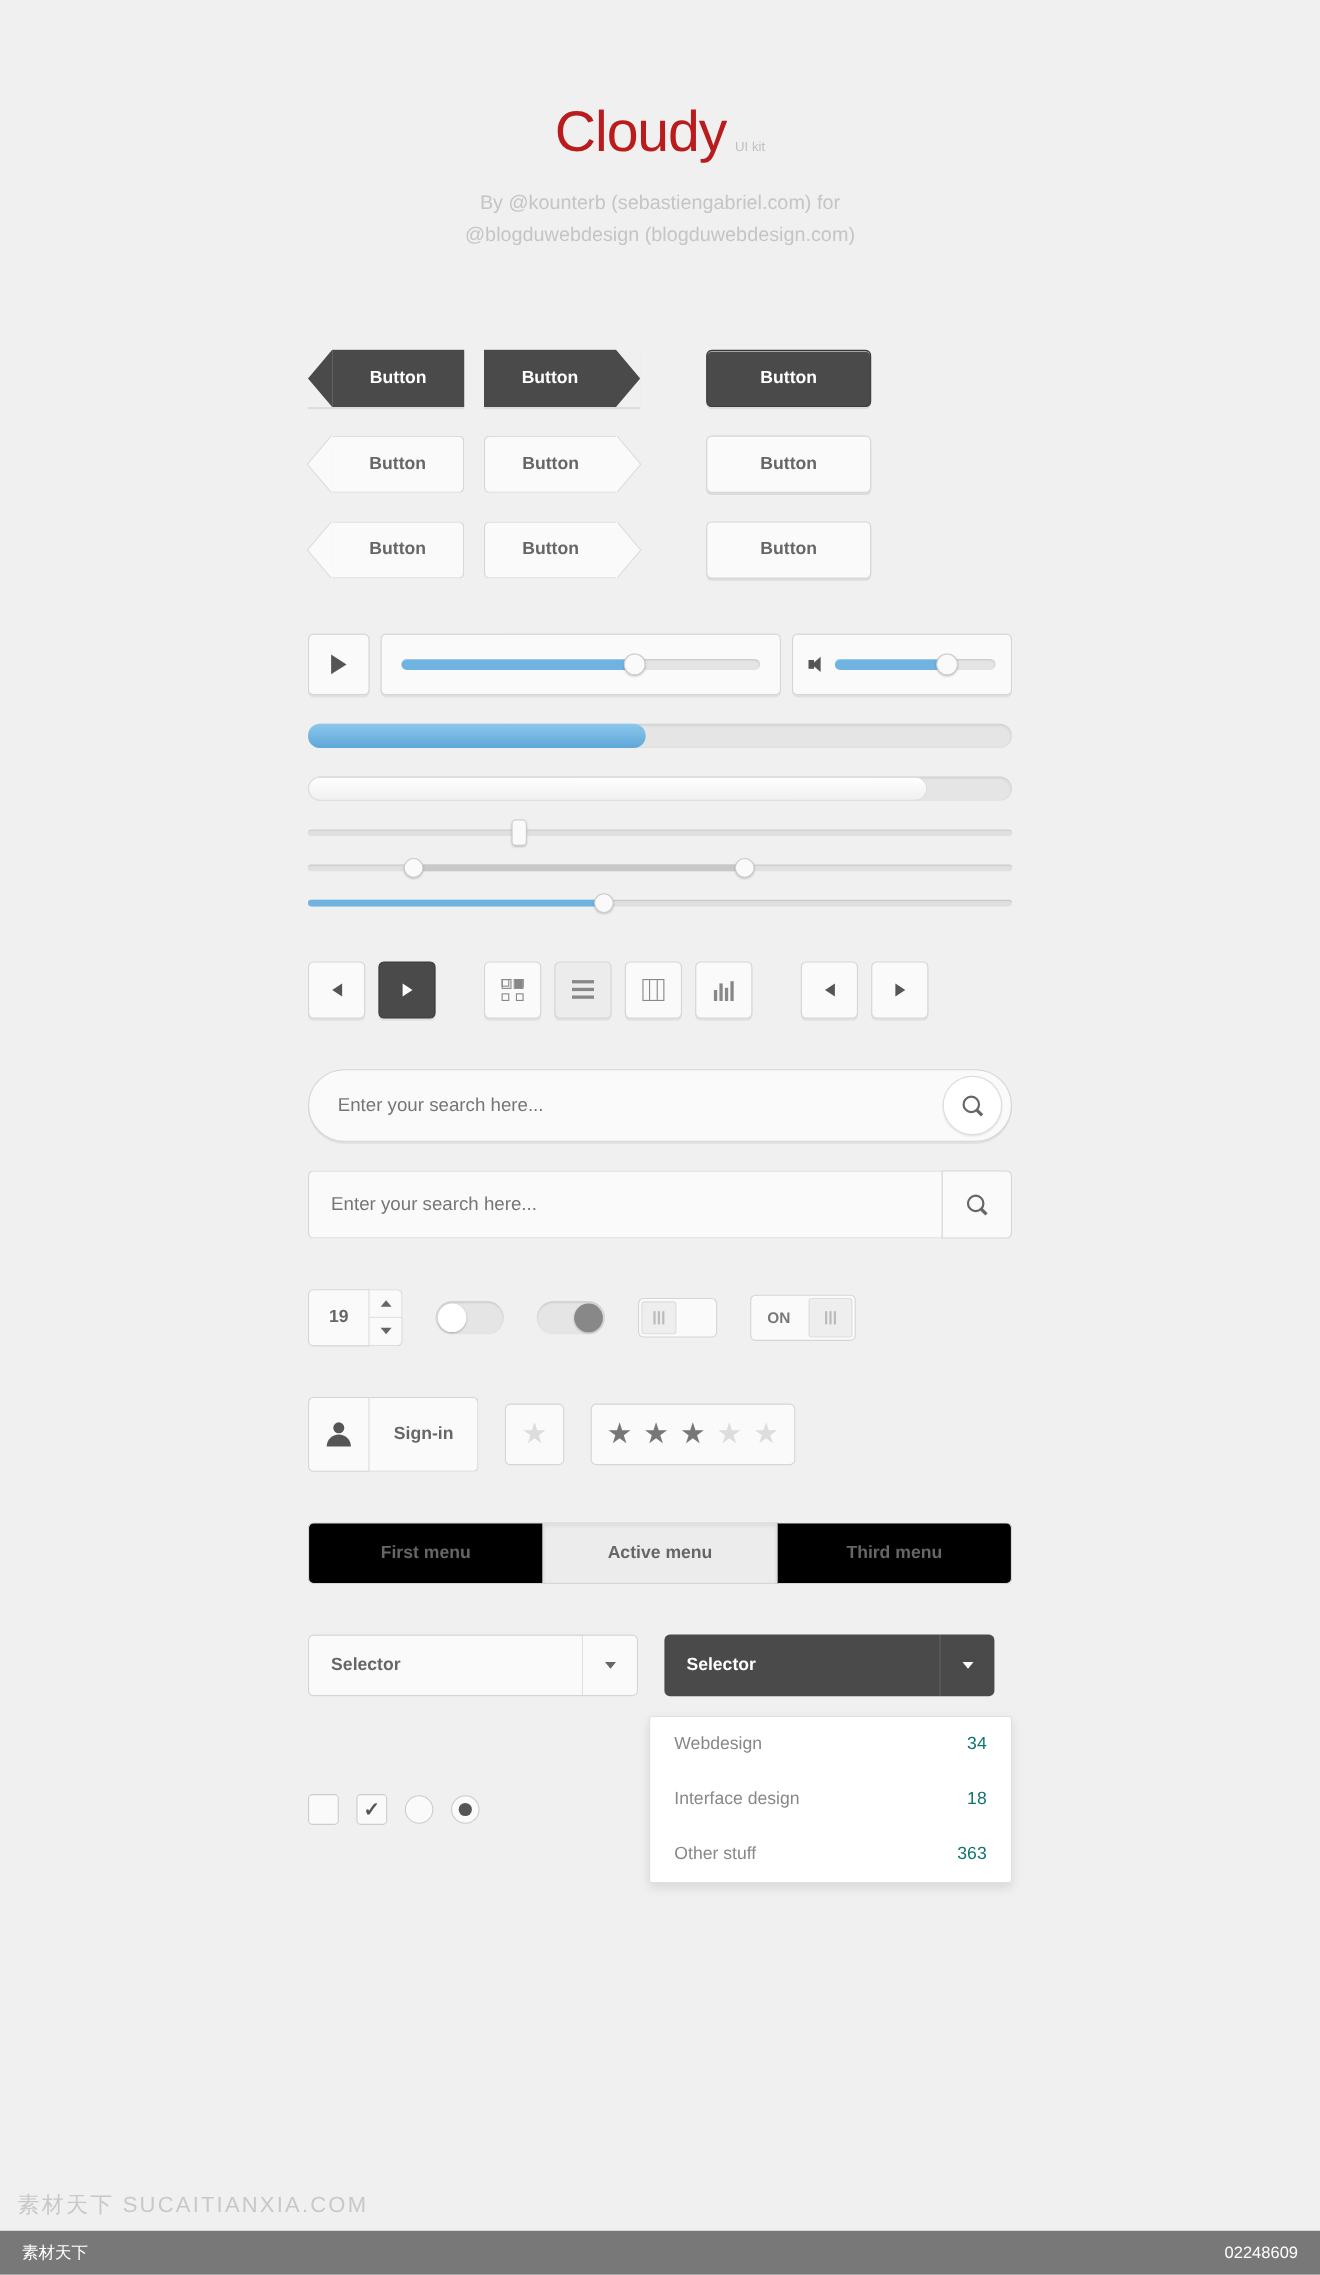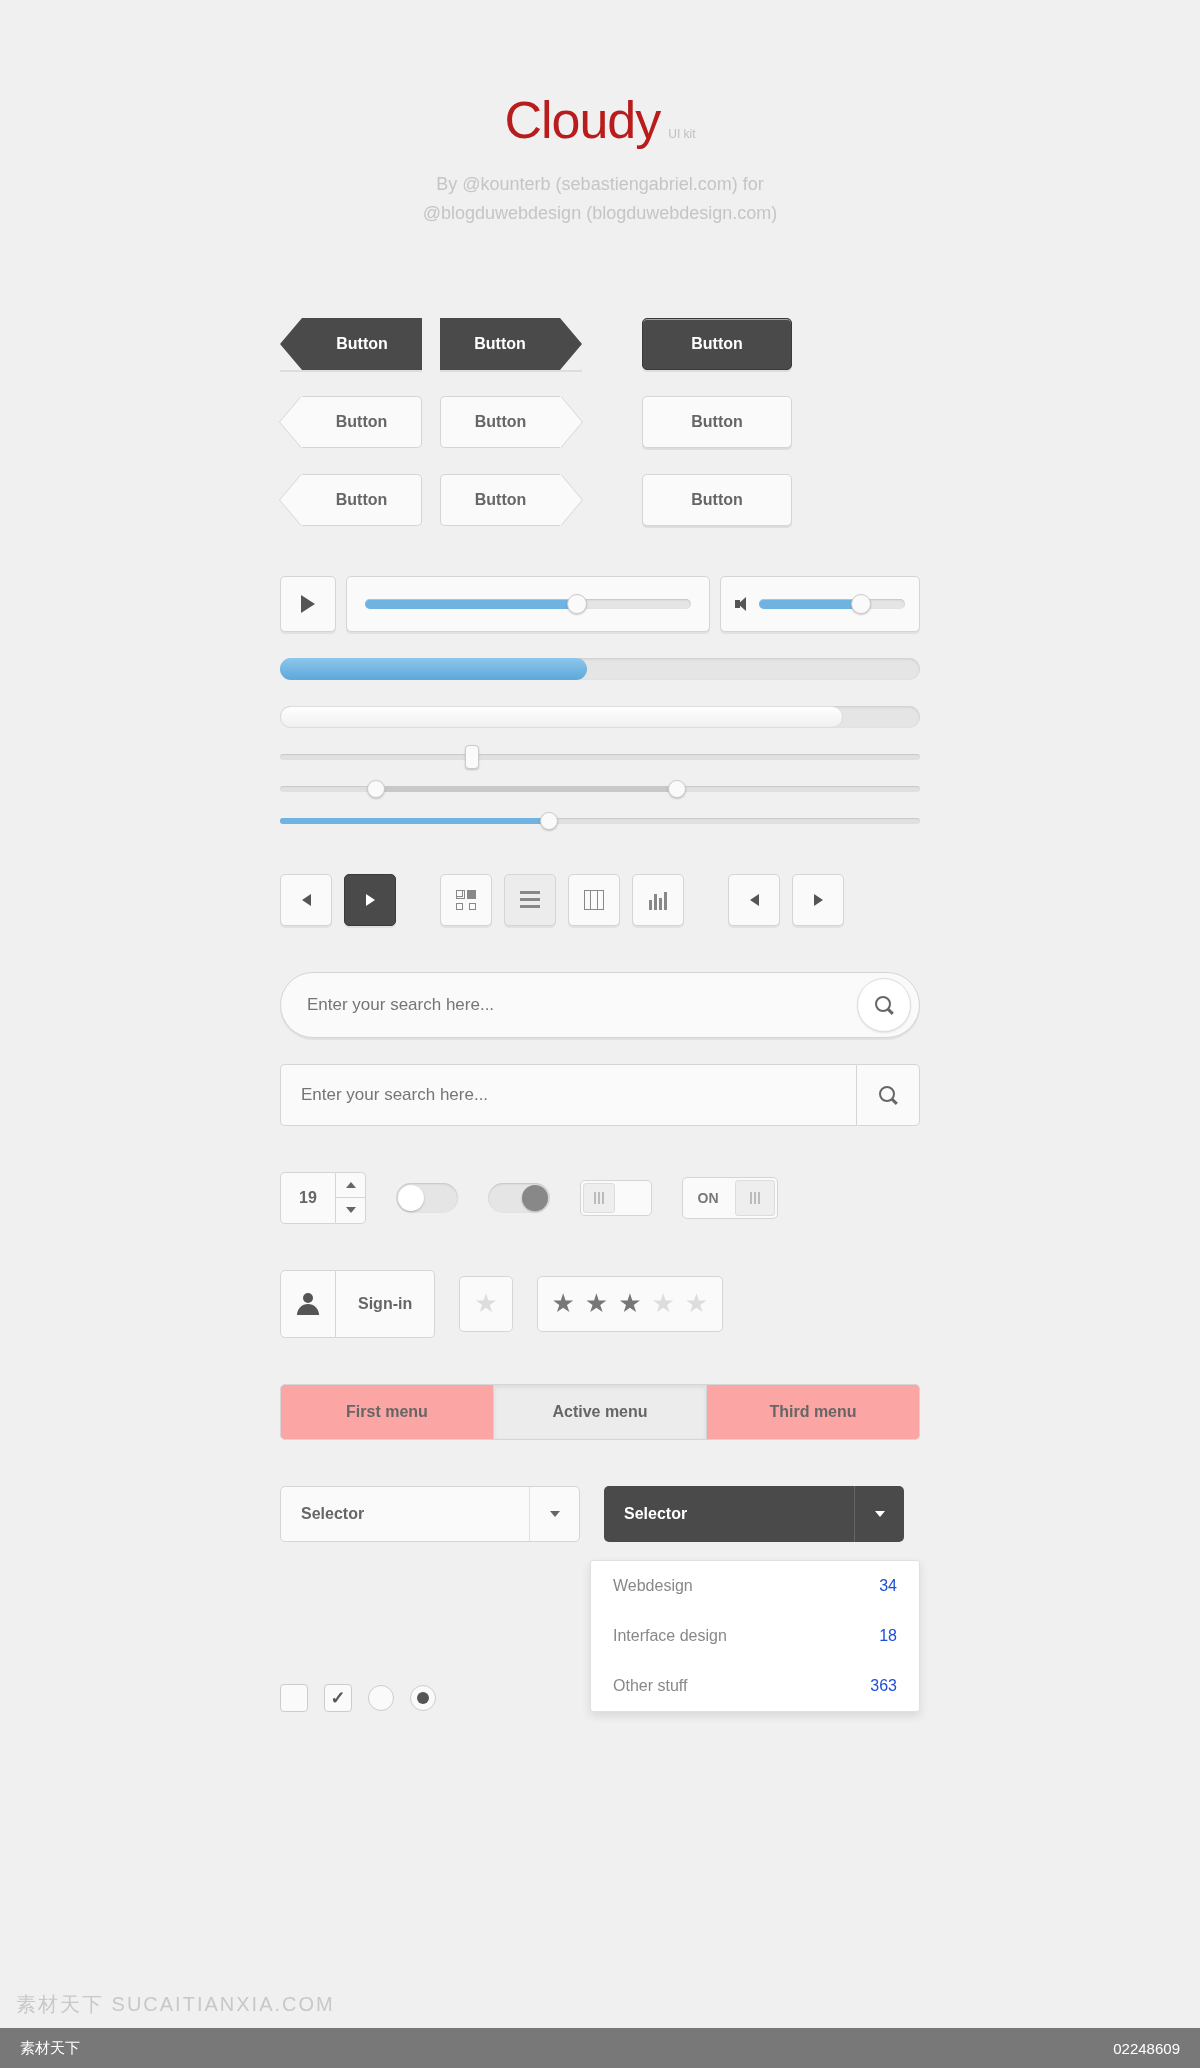--- a/index.html
+++ b/index.html
@@ -132,38 +132,38 @@
   .signin .ic{width:56px;border:1px solid #d5d5d5;background:#fafafa;border-radius:5px 0 0 5px;display:flex;align-items:center;justify-content:center;}
   .signin .lbl{padding:0 22px;border:1px solid #d5d5d5;border-left:none;background:#fafafa;border-radius:0 5px 5px 0;display:flex;align-items:center;font-weight:600;color:#666;}
   .user-ic{width:22px;height:22px;position:relative;}
   .user-ic::before{content:"";position:absolute;width:10px;height:10px;border-radius:50%;background:#555;left:6px;top:0;}
   .user-ic::after{content:"";position:absolute;width:22px;height:11px;border-radius:11px 11px 0 0;background:#555;left:0;bottom:0;}
   .star-box{height:56px;border:1px solid #d5d5d5;background:#fafafa;border-radius:5px;display:flex;align-items:center;padding:0 14px;gap:10px;}
   .star{font-size:26px;color:#ddd;} .star.on{color:#777;}
 
   
   .tabs{display:flex;width:100%;}
-  .tab{flex:1;height:56px;border:1px solid #d5d5d5;background:#fca5a5;display:flex;align-items:center;justify-content:center;font-weight:600;color:#666;}
+  .tab{flex:1;height:56px;border:1px solid #d5d5d5;background:#000000;display:flex;align-items:center;justify-content:center;font-weight:600;color:#666;}
   .tab:first-child{border-radius:5px 0 0 5px;} .tab:last-child{border-radius:0 5px 5px 0;}
   .tab.active{background:#ececec;box-shadow:inset 0 2px 4px rgba(0,0,0,0.08);}
   .tab + .tab{border-left:none;}
 
   
   .sel{height:56px;display:flex;align-items:center;border-radius:5px;}
   .sel .lbl{flex:1;padding:0 20px;font-weight:600;}
   .sel .ar{width:50px;display:flex;align-items:center;justify-content:center;border-left:1px solid rgba(0,0,0,0.1);height:100%;}
   .sel.light{background:#fafafa;border:1px solid #d5d5d5;color:#666;width:300px;}
   .sel.dark{background:#4a4a4a;color:#fff;width:300px;}
   .sel.dark .ar{border-left-color:rgba(255,255,255,0.15);}
   .caret-d.white{border-top-color:#fff;}
 
   
   .dd{width:330px;background:#fff;border:1px solid #e0e0e0;border-radius:3px;box-shadow:0 4px 10px rgba(0,0,0,0.1);}
   .dd .it{display:flex;justify-content:space-between;padding:16px 22px;color:#888;font-size:16px;}
-  .dd .it .n{color:#1d4ed8;}
+  .dd .it .n{color:#0f766e;}
 
   
   .chk{width:28px;height:28px;border:1px solid #ccc;border-radius:4px;background:#fafafa;display:flex;align-items:center;justify-content:center;}
   .chk.on::after{content:"✓";color:#555;font-weight:bold;font-size:18px;}
   .rdo{width:26px;height:26px;border:1px solid #ccc;border-radius:50%;background:#fafafa;display:flex;align-items:center;justify-content:center;}
   .rdo.on::after{content:"";width:12px;height:12px;border-radius:50%;background:#555;}
 
   .footer{position:absolute; left:0; right:0; bottom:0; height:40px; background:rgba(0,0,0,0.5);color:#fff;display:flex;align-items:center;justify-content:space-between;padding:3px 20px;font-size:15px;}
   .wm{position:absolute;left:16px;bottom:50px;color:#c8c8c8;font-size:20px;letter-spacing:2px;font-weight:300;}
   body{position:relative;}
@@ -409,21 +409,21 @@
         </div>
     </div>
     <div class="sel dark">
       <div class="lbl">Selector</div>
       <div class="ar">
           <div class="caret-d white"></div>
         </div>
     </div>
   </div>
 
-  <div class="row" style="align-items:flex-end;gap:20px">
+  <div class="row" style="align-items:center;gap:20px">
     <div style="display:flex;gap:16px;align-items:center;padding-top:18px">
       <div class="chk"></div>
       <div class="chk on"></div>
       <div class="rdo"></div>
       <div class="rdo on"></div>
     </div>
     <div style="flex:1"></div>
     <div class="dd">
       <div class="it">
         <span>Webdesign</span>

